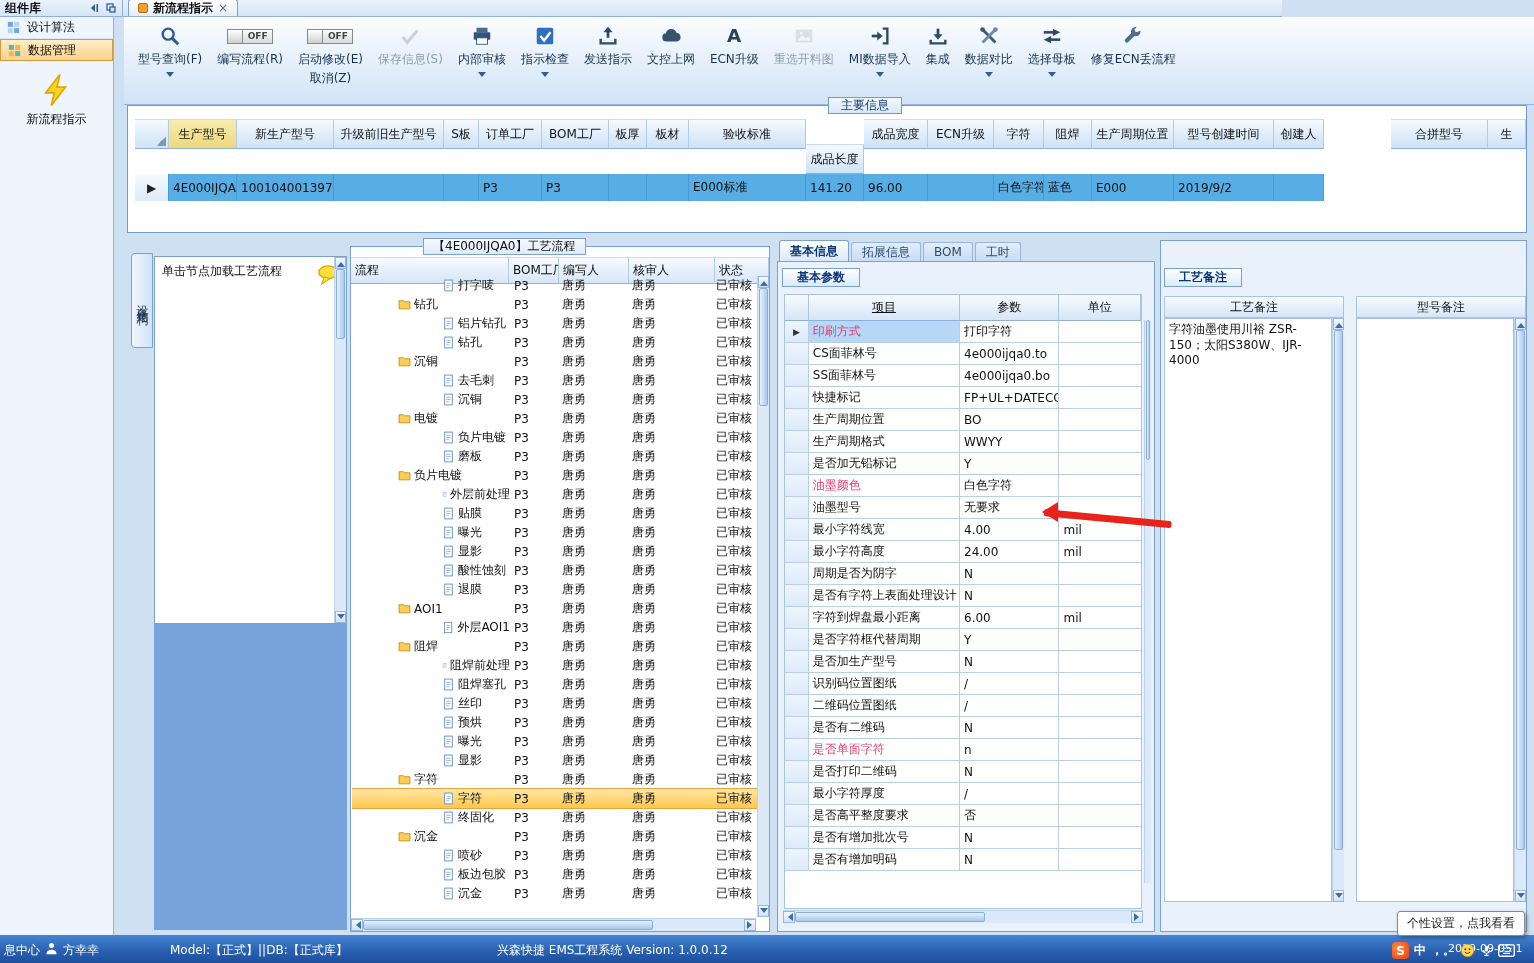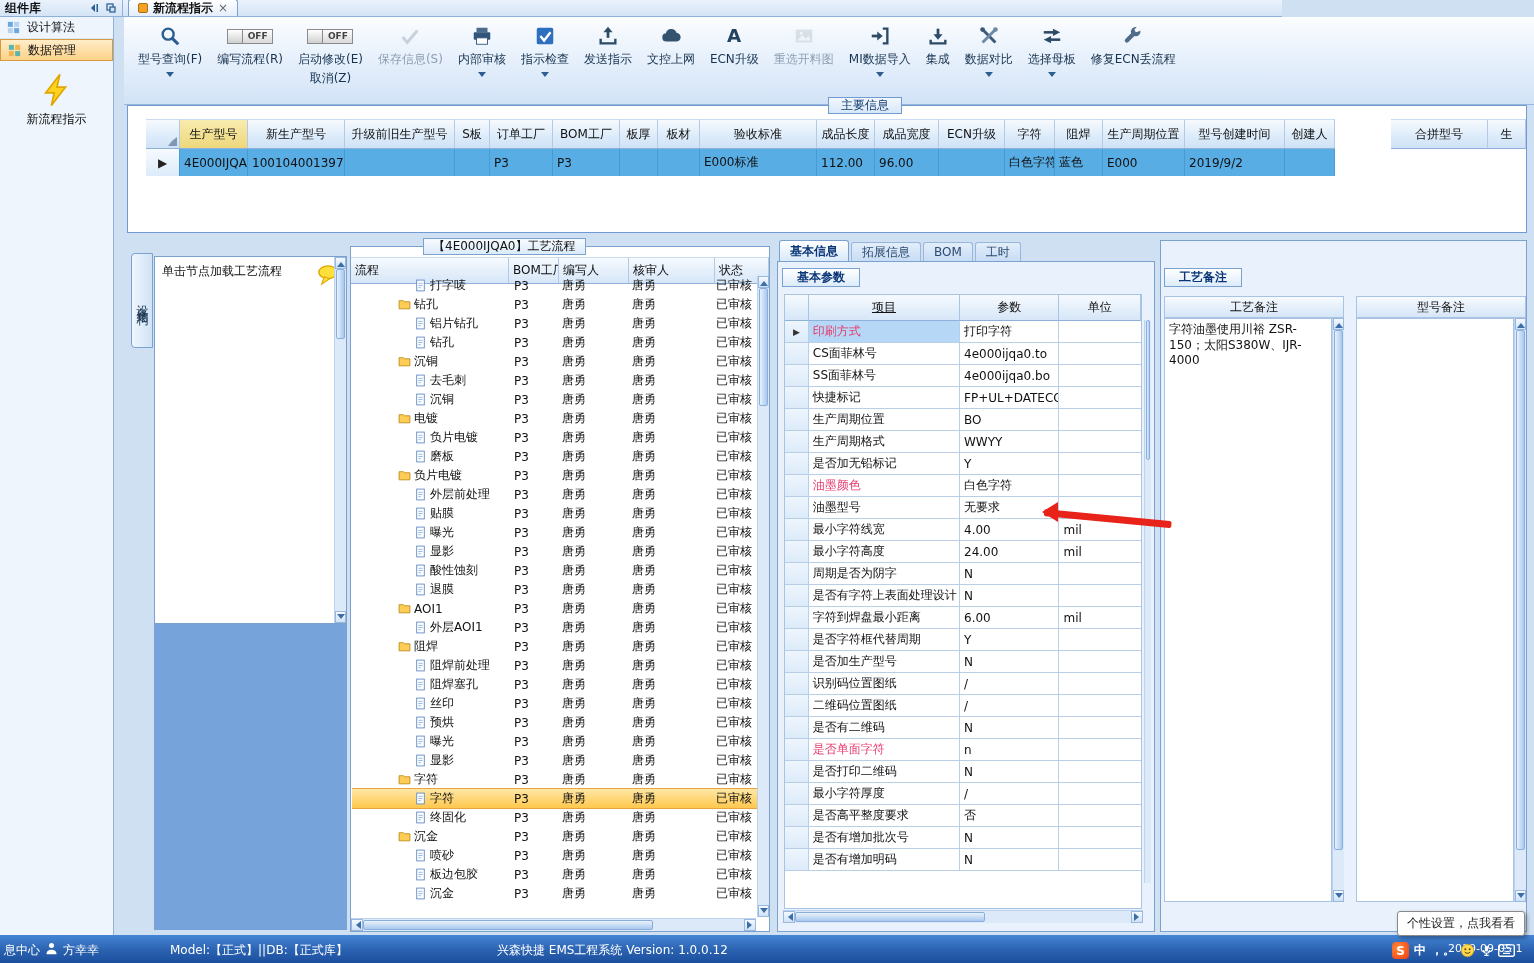--- a/index.html
+++ b/index.html
@@ -29,21 +29,21 @@
 .side-item{height:22px;display:flex;align-items:center;gap:6px;padding:0 6px;border-bottom:1px solid #d8e6f6;cursor:pointer}
 .side-item.selected{background:linear-gradient(#ffedc8,#fcd289);border:1px solid #d79b3f}
 .side-item .si{width:15px;height:15px}
 .side-tool{display:flex;flex-direction:column;align-items:center;margin-top:12px;cursor:pointer}
 .side-tool .big{width:34px;height:34px}
 .side-tool .lbl{margin-top:4px}
 
 #maininfo{position:absolute;left:127px;top:105px;width:1400px;height:128px;border:1px solid #6f9bd2;background:#fff}
 #mi-label{position:absolute;left:700px;top:-9px;height:17px;padding:0 12px;background:linear-gradient(#f2f8fe,#d8e7f8);border:1px solid #6f9bd2;display:flex;align-items:center;color:#123c6e}
 .mi-wrap{position:absolute;top:13px}
-#mi-table{left:18px}
+#mi-table{left:7px}
 #mi-right{left:1263px}
 .mi-row{display:flex}
 .mi-hcell{height:30px;display:flex;align-items:center;justify-content:center;background:linear-gradient(#f6fafe,#dcebfa 60%,#cfe2f6);border-right:1px solid #b3c9e4;border-top:1px solid #c9dcf2;border-bottom:1px solid #8fb0d9;white-space:nowrap;overflow:hidden;position:relative}
 .mi-hcell.sorted{background:linear-gradient(#f8ecae,#eed77c)}
 .mi-hcell.selh .tri{position:absolute;right:2px;bottom:2px;width:0;height:0;border:4px solid transparent;border-right:5px solid #7d97b5;border-bottom:5px solid #7d97b5}
 .mi-cell{height:27px;display:flex;align-items:center;padding:0 4px;background:#58ade4;border-right:1px solid #469bd4;white-space:nowrap;overflow:hidden}
 .mi-cell.selc{background:linear-gradient(#f6fafe,#dcebfa);justify-content:center;color:#222}
 
 #device-tab{position:absolute;left:131px;top:253px;width:22px;height:95px;background:linear-gradient(90deg,#f0f7fe,#cfe2f6);border:1px solid #7ba2cf;border-radius:4px 0 0 4px;display:flex;align-items:center;justify-content:center}
 #device-tab span{writing-mode:vertical-rl;letter-spacing:3px;color:#17334f}
@@ -65,21 +65,21 @@
 
 #tree-panel{position:absolute;left:350px;top:246px;width:420px;height:686px;background:#fff;border:1px solid #7ba2cf}
 #tree-title{position:absolute;left:72px;top:-9px;height:17px;padding:0 9px;background:linear-gradient(#f6fafe,#dcebfa);border:1px solid #7ba2cf;display:flex;align-items:center;color:#111}
 .th-row{display:flex;height:27px;margin-top:10px}
 .th{background:linear-gradient(#f6fafe,#d6e6f8);border-right:1px solid #b3c9e4;border-bottom:1px solid #8fb0d9;border-top:1px solid #c9dcf2;display:flex;align-items:center;padding-left:4px;white-space:nowrap;overflow:hidden}
 #tree-rows{position:absolute;left:1px;top:29px;width:406px;height:640px;overflow:hidden}
 .trow{display:flex;height:19px;align-items:center;white-space:nowrap}
 .trow.selected{background:linear-gradient(#ffe7a6,#ffc84d);outline:1px solid #e7a33e}
 .c-name{width:158px;display:flex;align-items:center;gap:3px;overflow:hidden}
 .c-name.lv1{padding-left:46px}
-.c-name.lv2{padding-left:62px}
+.c-name.lv2{padding-left:90px}
 .c-bom{width:50px;padding-left:4px}
 .c-writer{width:70px;padding-left:2px}
 .c-rev{width:86px;padding-left:2px}
 .c-status{flex:1;overflow:hidden}
 
 #detail-tabs{position:absolute;left:777px;top:240px;width:378px;height:21px;display:flex;gap:2px;padding-left:2px;align-items:flex-end}
 .dtab{height:19px;padding:0 10px;display:flex;align-items:center;background:linear-gradient(#e2eefb,#c8dcf4);border:1px solid #9ab6d9;border-bottom:none;border-radius:3px 3px 0 0;color:#2c4a6e;cursor:pointer;white-space:nowrap}
 .dtab.active{height:21px;background:linear-gradient(#ffffff,#d8e9fb);font-weight:bold;color:#0a3677;border-color:#7ba2cf}
 #detail-body{position:absolute;left:777px;top:261px;width:378px;height:671px;background:#e9f2fc;border:1px solid #7ba2cf}
 .subtab{position:absolute;height:19px;padding:0 14px;background:linear-gradient(#ffffff,#dcebfa);border:1px solid #7ba2cf;display:flex;align-items:center;font-weight:bold;color:#0a3677}
@@ -326,41 +326,41 @@
         </div>
         <div class="mi-hcell sorted" style="width: 68px;">生产型号</div>
         <div class="mi-hcell" style="width: 97px;">新生产型号</div>
         <div class="mi-hcell" style="width: 110px;">升级前旧生产型号</div>
         <div class="mi-hcell" style="width: 35px;">S板</div>
         <div class="mi-hcell" style="width: 63px;">订单工厂</div>
         <div class="mi-hcell" style="width: 67px;">BOM工厂</div>
         <div class="mi-hcell" style="width: 38px;">板厚</div>
         <div class="mi-hcell" style="width: 42px;">板材</div>
         <div class="mi-hcell" style="width: 117px;">验收标准</div>
-        <div class="mi-hcell" style="width: 58px;">成品长度</div>
+        <div class="mi-hcell" style="width: 58px; margin-top: 25px;">成品长度</div>
         <div class="mi-hcell" style="width: 64px;">成品宽度</div>
         <div class="mi-hcell" style="width: 66px;">ECN升级</div>
         <div class="mi-hcell" style="width: 50px;">字符</div>
         <div class="mi-hcell" style="width: 48px;">阻焊</div>
         <div class="mi-hcell" style="width: 82px;">生产周期位置</div>
         <div class="mi-hcell" style="width: 100px;">型号创建时间</div>
         <div class="mi-hcell" style="width: 50px;">创建人</div>
       </div>
       <div class="mi-row">
         <div class="mi-cell selc" style="width: 34px;">▶</div>
         <div class="mi-cell" style="width: 68px; background: rgb(88, 173, 228);">4E000IJQA0</div>
         <div class="mi-cell" style="width: 97px; background: rgb(88, 173, 228);">10010400139719</div>
         <div class="mi-cell" style="width: 110px; background: rgb(88, 173, 228);"></div>
         <div class="mi-cell" style="width: 35px; background: rgb(88, 173, 228);"></div>
         <div class="mi-cell" style="width: 63px; background: rgb(88, 173, 228);">P3</div>
         <div class="mi-cell" style="width: 67px; background: rgb(88, 173, 228);">P3</div>
         <div class="mi-cell" style="width: 38px; background: rgb(88, 173, 228);"></div>
         <div class="mi-cell" style="width: 42px; background: rgb(88, 173, 228);"></div>
         <div class="mi-cell" style="width: 117px; background: rgb(88, 173, 228);">E000标准</div>
-        <div class="mi-cell" style="width: 58px; background: rgb(88, 173, 228);">112.00</div>
+        <div class="mi-cell" style="width: 58px; background: rgb(88, 173, 228);">141.20</div>
         <div class="mi-cell" style="width: 64px; background: rgb(88, 173, 228);">96.00</div>
         <div class="mi-cell" style="width: 66px; background: rgb(88, 173, 228);"></div>
         <div class="mi-cell" style="width: 50px; background: rgb(88, 173, 228);">白色字符</div>
         <div class="mi-cell" style="width: 48px; background: rgb(88, 173, 228);">蓝色</div>
         <div class="mi-cell" style="width: 82px; background: rgb(88, 173, 228);">E000</div>
         <div class="mi-cell" style="width: 100px; background: rgb(88, 173, 228);">2019/9/2</div>
         <div class="mi-cell" style="width: 50px; background: rgb(88, 173, 228);"></div>
       </div>
     </div>
   <div class="mi-wrap" id="mi-right" style="position:absolute">

